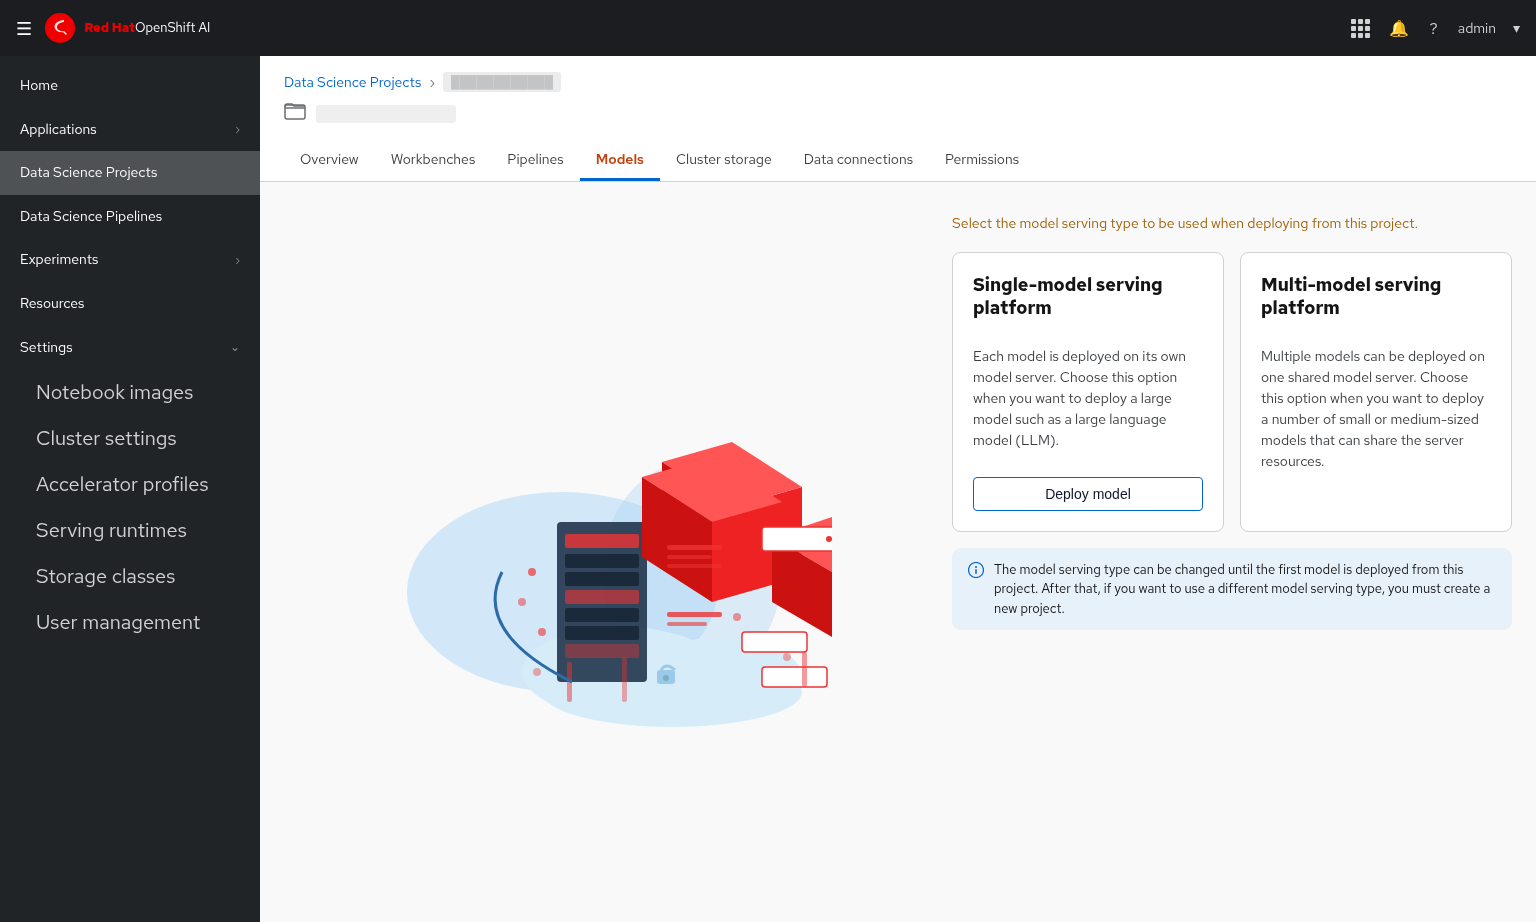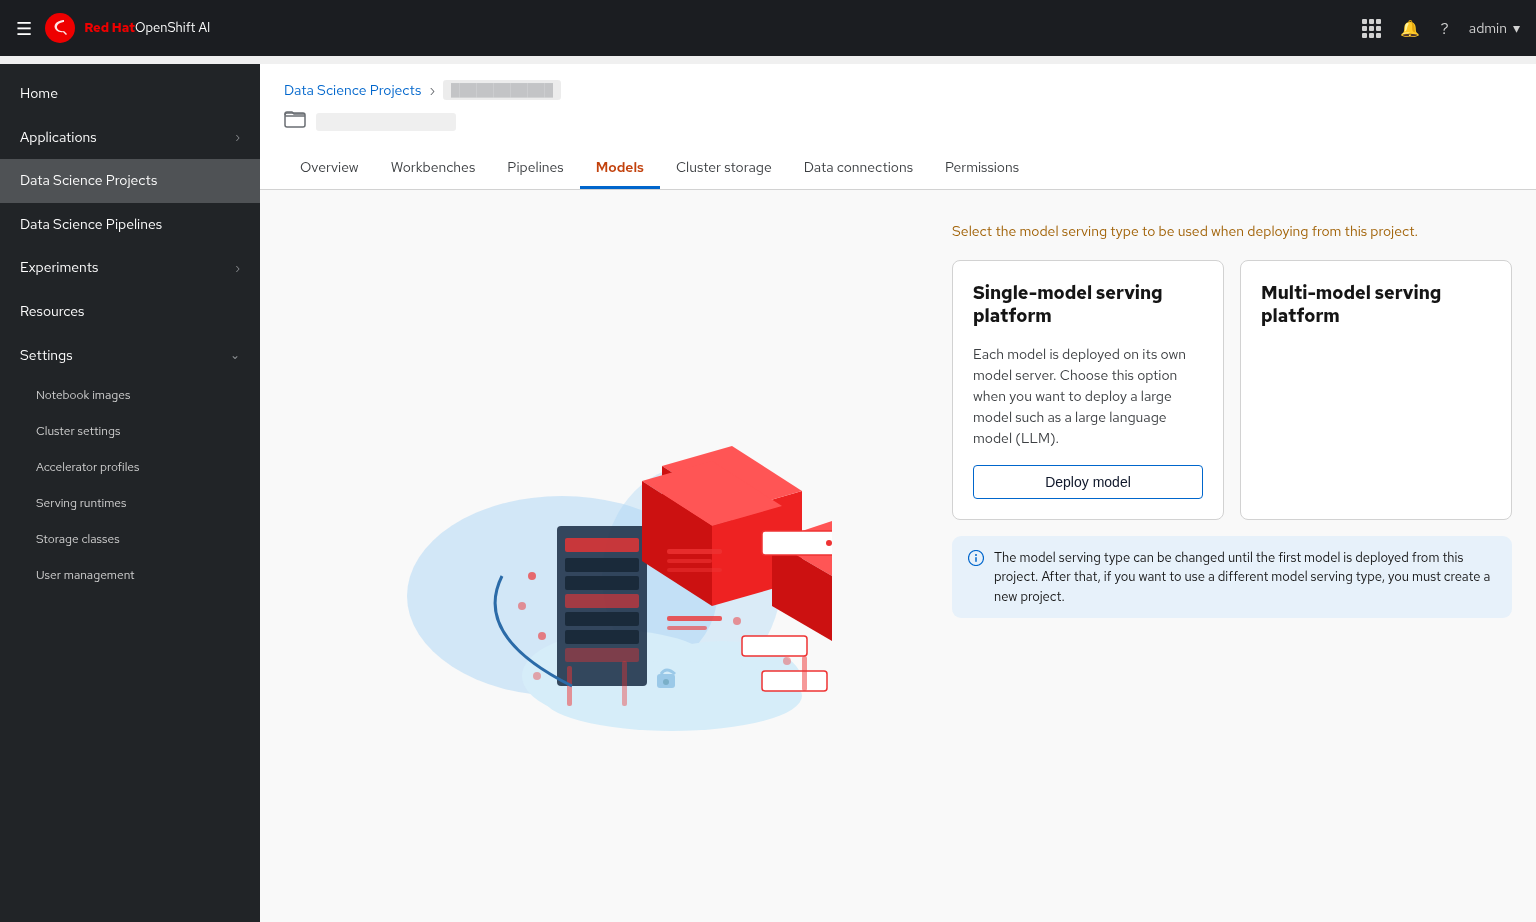--- a/index.html
+++ b/index.html
@@ -17,24 +17,24 @@
     }
     .topbar-left { display: flex; align-items: center; gap: 12px; flex: 1; }
     .hamburger { color: #fff; cursor: pointer; font-size: 18px; }
     .brand { display: flex; align-items: center; gap: 8px; }
     .brand-logo { width: 32px; height: 32px; }
     .brand-text { display: flex; flex-direction: row; }
     .brand-redhat { color: #ee0000; font-size: 13px; font-weight: 700; line-height: 1.2; }
     .brand-product { color: #fff; font-size: 13px; line-height: 1.2; }
     .topbar-right { display: flex; align-items: center; gap: 20px; }
     .topbar-icon { color: #d2d2d2; cursor: pointer; font-size: 16px; }
-    .topbar-user { color: #d2d2d2; font-size: 14px; cursor: pointer; display: flex; align-items: center; gap: 6px; }
-
-    
-    .layout { display: flex; flex: 1; overflow: hidden; margin-top: 8px; }
+    .topbar-user { color: #d2d2d2; font-size: 14px; cursor: pointer; display: flex; align-items: center; gap: 17px; }
+
+    
+    .layout { display: flex; flex: 1; overflow: hidden; }
 
     
     .sidebar {
       background: #212427;
       width: 260px;
       flex-shrink: 0;
       overflow-y: auto;
       padding: 8px 0;
     }
     .sidebar-item {
@@ -50,21 +50,21 @@
     }
     .sidebar-item.active { background: #4f5255; }
     .sidebar-item-label { flex: 1; }
     .sidebar-chevron { font-size: 12px; color: #8a8d90; }
 
     .sidebar-submenu { background: #212427; }
     .sidebar-submenu .sidebar-sub-item {
       padding: 10px 20px 10px 36px;
       color: #d2d2d2;
       cursor: pointer;
-      font-size: 12px;
+      font-size: 20px;
       display: block;
     }
 
     
     .main {
       flex: 1;
       background: #fff;
       overflow-y: auto;
       display: flex;
       flex-direction: column;
@@ -150,21 +150,21 @@
     
     .serving-cards { display: flex; gap: 16px; }
     .serving-card {
       flex: 1;
       border: 1px solid #d2d2d2;
       border-radius: 8px;
       padding: 20px;
       background: #fff;
       display: flex;
       flex-direction: column;
-      gap: 16px;
+      gap: 26px;
     }
     .serving-card-title {
       font-size: 18px;
       font-weight: 700;
       color: #151515;
       line-height: 1.3;
     }
     .serving-card-desc {
       font-size: 14px;
       color: #3c3f42;
@@ -388,20 +388,21 @@
         <div class="serving-cards">
 
           <div class="serving-card">
             <div class="serving-card-title">Single-model serving platform</div>
             <div class="serving-card-desc">Each model is deployed on its own model server. Choose this option when you want to deploy a large model such as a large language model (LLM).</div>
             <button class="serving-card-btn">Deploy model</button>
           </div>
 
           <div class="serving-card">
             <div class="serving-card-title">Multi-model serving platform</div>
+            <div class="serving-card-desc">Multiple models can be deployed on one shared model server. Choose this option when you want to deploy a number of small or medium-sized models that can share the server resources.</div>
           </div>
         </div>
 
         <div class="info-banner">
           <span class="info-icon">
             <svg width="16" height="16" viewBox="0 0 16 16" fill="none" xmlns="http://www.w3.org/2000/svg">
               <circle cx="8" cy="8" r="7.5" stroke="#0066cc" stroke-width="1.2"></circle>
               <rect x="7.25" y="7" width="1.5" height="5" rx="0.75" fill="#0066cc"></rect>
               <circle cx="8" cy="5" r="1" fill="#0066cc"></circle>
             </svg>

